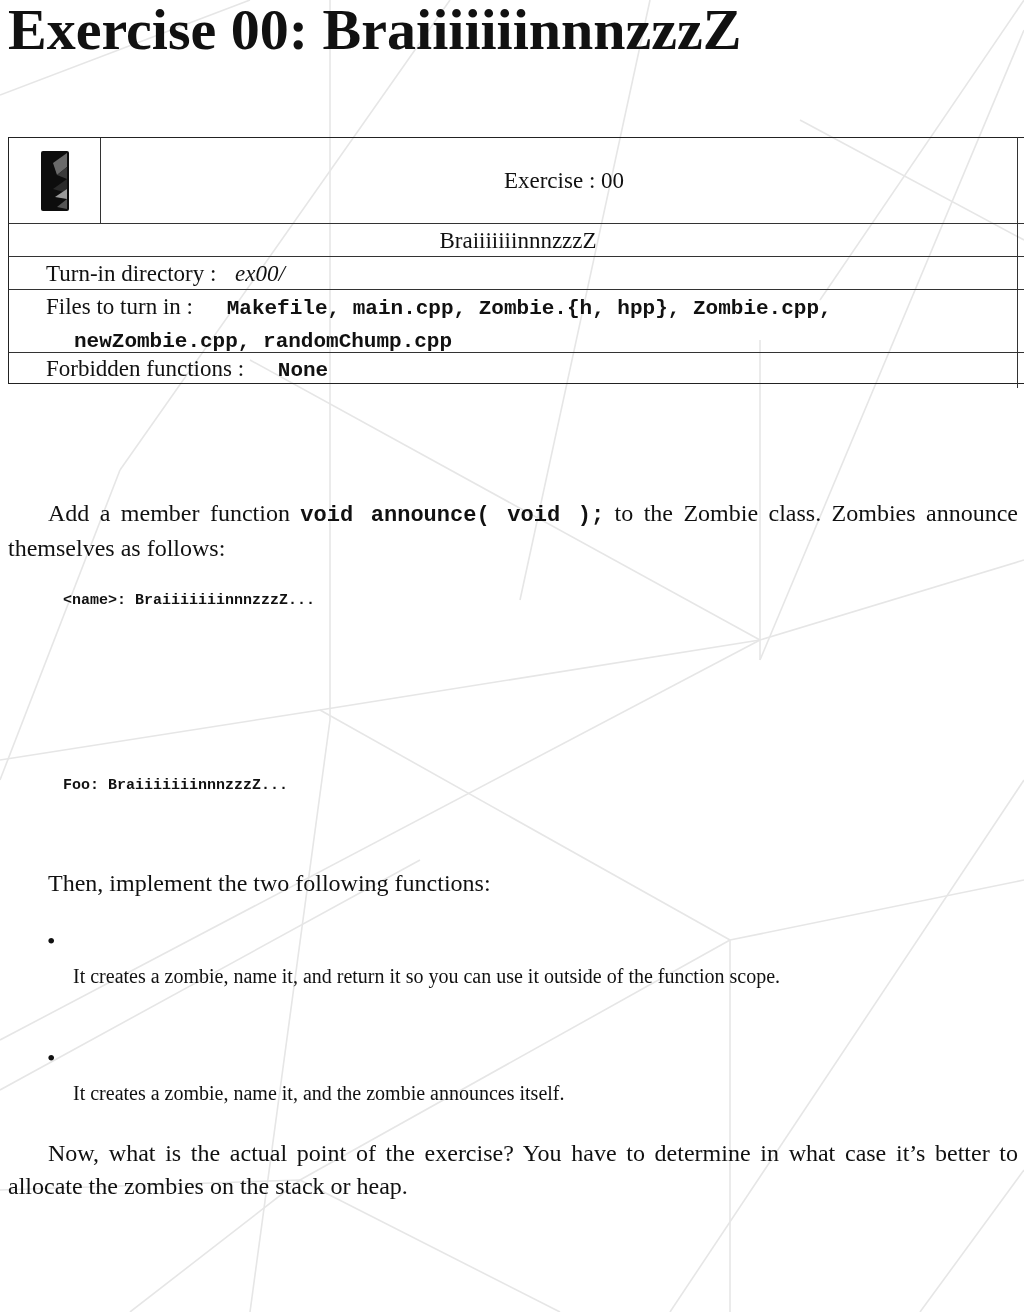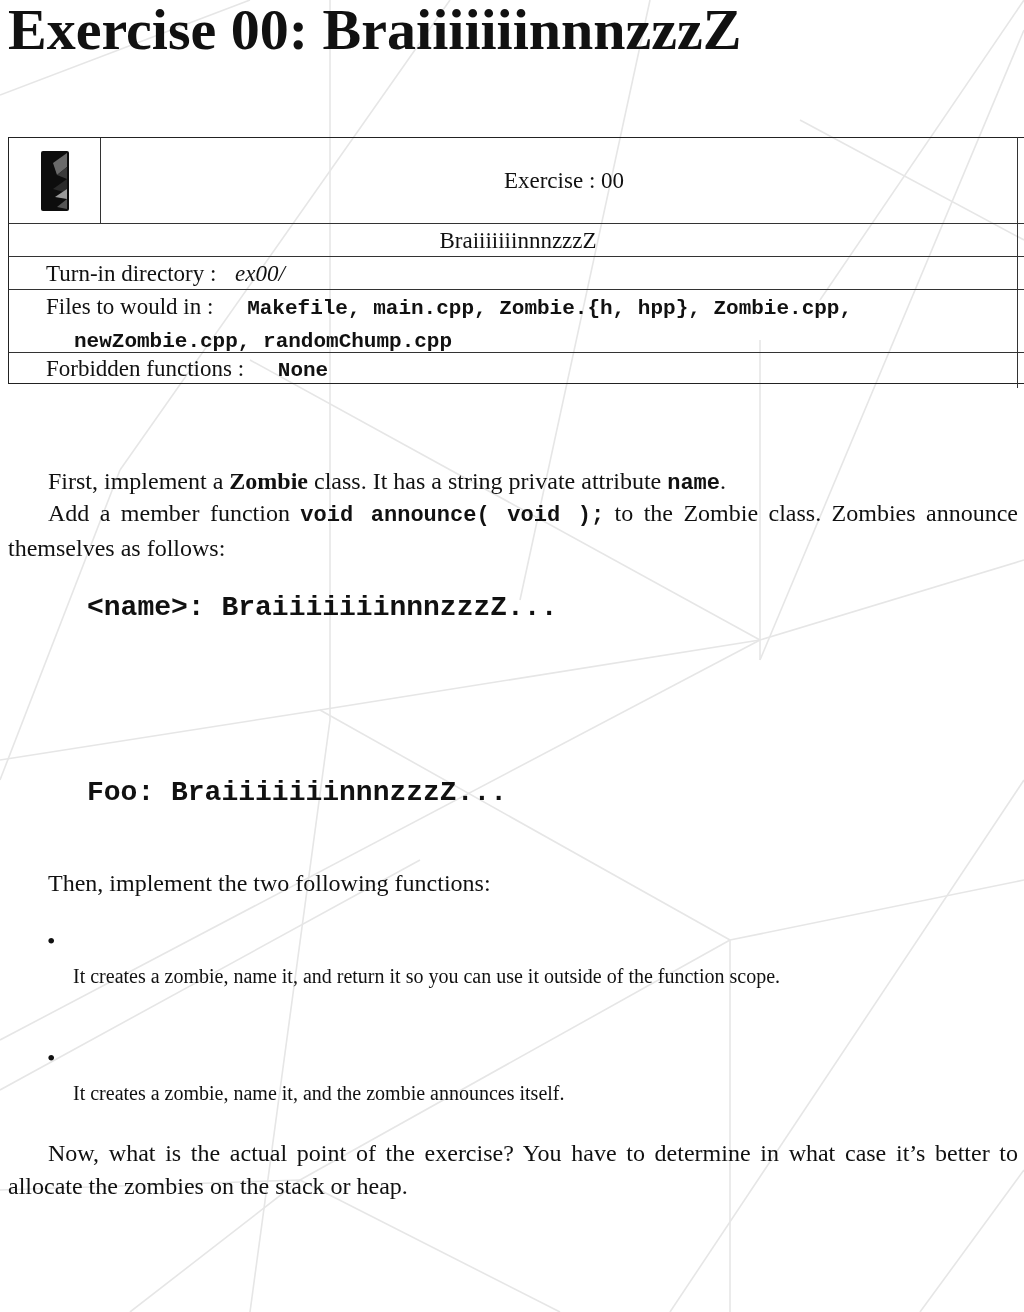--- a/index.html
+++ b/index.html
@@ -34,21 +34,21 @@
   .row-forb { height: 32px; line-height: 32px; padding-left: 37px; }
   .tbl .mono-b { font-size: 21px; font-weight: bold; padding-left: 28px; }
   .italic { font-style: italic; margin-left: 13px; }
   .outer-edge { position: absolute; left: 1017px; top: 137px; width: 0; height: 251px; border-left: 1.5px solid #333; }
 
   
   .p { position: absolute; left: 8px; width: 1010px; font-family: "Liberation Serif", serif; font-size: 24px; line-height: 33px; text-align: justify; }
   .p .indent { display: inline-block; width: 40px; }
   .p code { font-family: "Liberation Mono", monospace; font-weight: bold; font-size: 22px; }
   .p b { font-weight: bold; }
-  .code-block { position: absolute; left: 63px; font-family: "Liberation Mono", monospace; font-weight: bold; font-size: 28px; white-space: pre; margin-left: 24px; }
+  .code-block { position: absolute; left: 63px; font-family: "Liberation Mono", monospace; font-weight: bold; font-size: 15px; white-space: pre; }
   .bullet { position: absolute; left: 47px; font-family: "Liberation Serif", serif; font-size: 24px; }
   .bullet-code { position: absolute; left: 73px; font-family: "Liberation Mono", monospace; font-weight: bold; font-size: 22px; white-space: pre; }
   .bullet-desc { position: absolute; left: 73px; width: 945px; font-family: "Liberation Serif", serif; font-size: 20px; line-height: 33px; text-align: justify; }
 </style>
 </head>
 <body>
 
 <svg class="bg-mesh" viewBox="0 0 1024 1312" xmlns="http://www.w3.org/2000/svg">
   <line x1="0" y1="95" x2="250" y2="0"></line>
   <line x1="450" y1="0" x2="120" y2="470"></line>
@@ -90,30 +90,27 @@
           <polygon points="14,40 28,30 28,44" fill="#2a2a2a"></polygon>
           <polygon points="16,48 28,40 28,50" fill="#9a9a9a"></polygon>
           <polygon points="18,58 28,50 28,60" fill="#555"></polygon>
         </svg>
       </div>
       <div class="ex-cell">Exercise : 00</div>
     </div>
     <div class="row row-name">BraiiiiiiinnnzzzZ</div>
     <div class="row row-dir"><span>Turn-in directory : </span><span class="italic">ex00/</span></div>
     <div class="row row-files">
-      <div><span>Files to would in : </span><span class="mono-b">Makefile, main.cpp, Zombie.{h, hpp}, Zombie.cpp,</span></div>
+      <div><span>Files to turn in : </span><span class="mono-b">Makefile, main.cpp, Zombie.{h, hpp}, Zombie.cpp,</span></div>
       <div><span class="mono-b">newZombie.cpp, randomChump.cpp</span></div>
     </div>
     <div class="row row-forb"><span>Forbidden functions : </span><span class="mono-b">None</span></div>
   </div>
   <div class="outer-edge"></div>
 
-  <div class="p" style="top:465px;">
-    <span class="indent"></span><span>First, implement a </span><b>Zombie</b><span> class. It has a string private attribute </span><code>name</code><span>.</span>
-  </div>
   <div class="p" style="top:497px;">
     <span class="indent"></span><span>Add a member function </span><code>void announce( void );</code><span> to the Zombie class.  Zombies announce themselves as follows:</span>
   </div>
 
   <div class="code-block" style="top:592px;">&lt;name&gt;: BraiiiiiiinnnzzzZ...</div>
 
 
   <div class="code-block" style="top:777px;">Foo: BraiiiiiiinnnzzzZ...</div>
 
   <div class="p" style="top:867px;">

